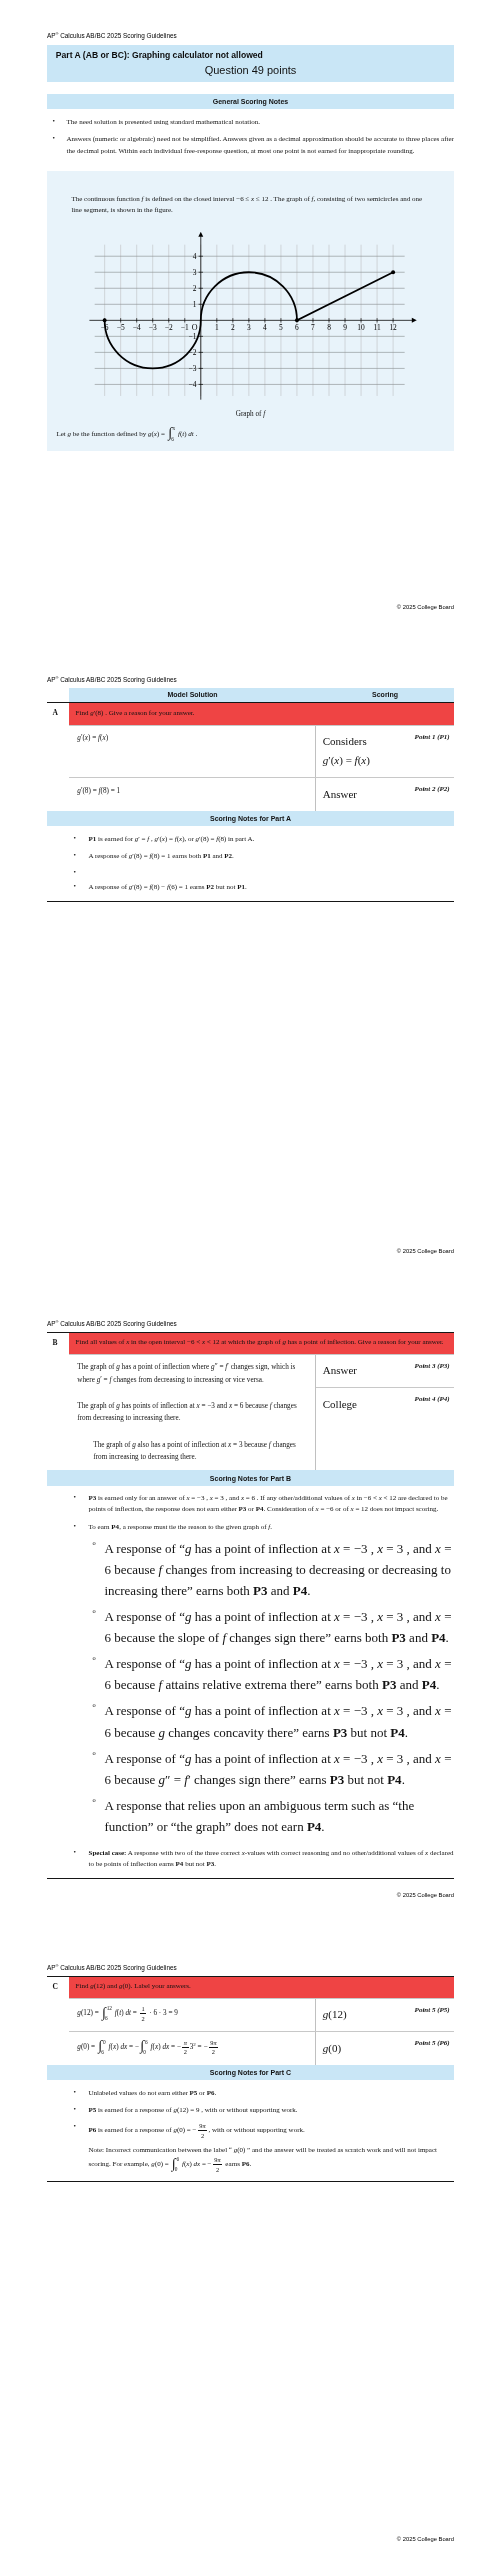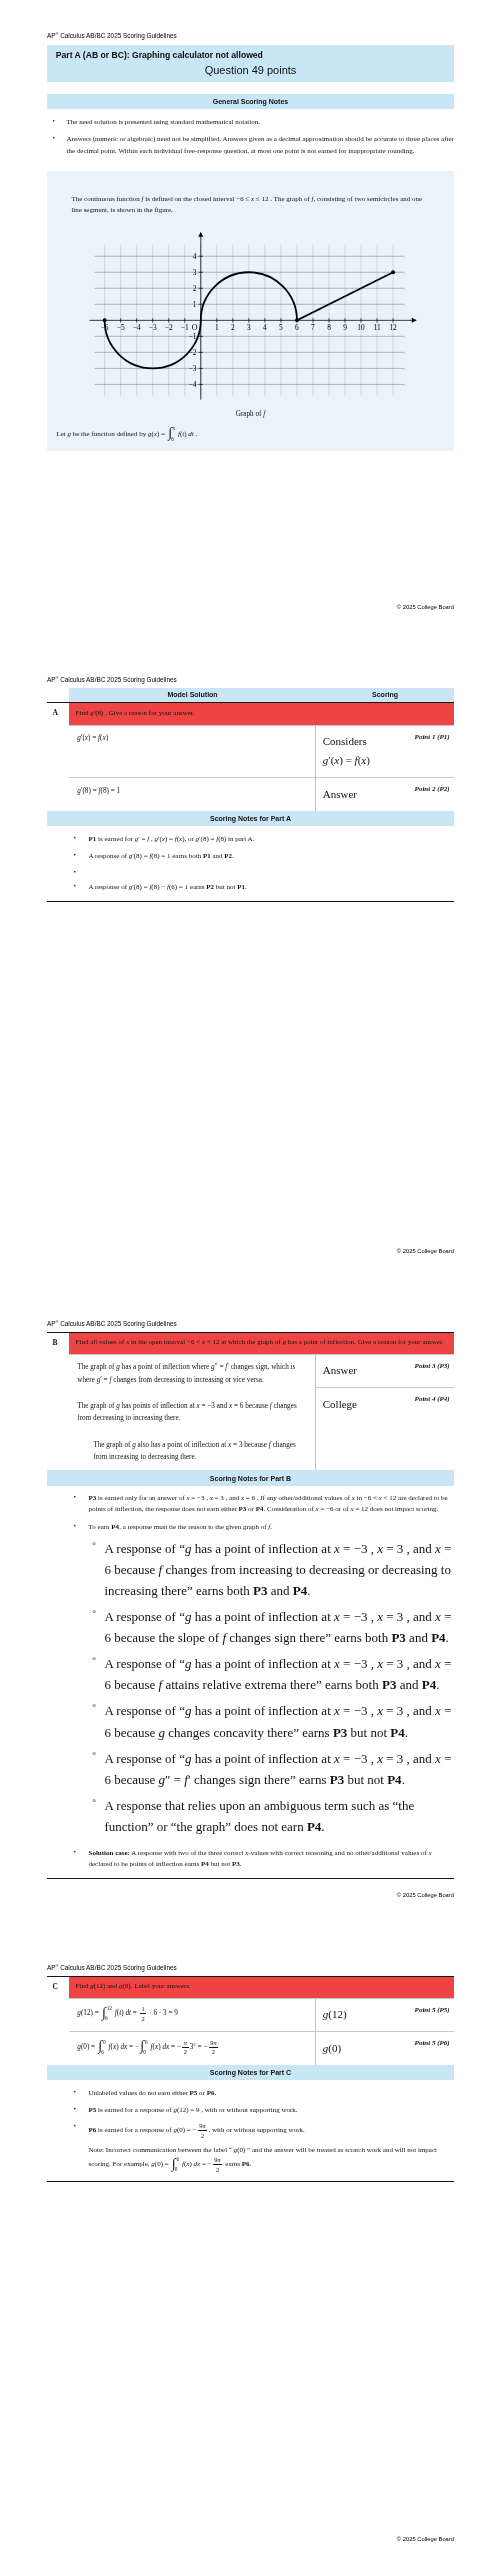--- a/index.html
+++ b/index.html
@@ -342,21 +342,21 @@
                   <div class="b-sub-text">A response of “<i>g</i> has a point of inflection at <i>x</i> = −3 , <i>x</i> = 3 , and <i>x</i> = 6 because <i>g</i>″ = <i>f</i>′ changes sign there” earns <b>P3</b> but not <b>P4</b>.</div>
                 </div>
                 <div class="b-sub">
                   <span class="b-sub-marker">o</span>
                   <div class="b-sub-text">A response that relies upon an ambiguous term such as “the function” or “the graph” does not earn <b>P4</b>.</div>
                 </div>
               </div></div>
           </div>
           <div class="b-item">
             <span class="b-marker">•</span>
-            <div class="b-text"><b>Solution case:</b> A response with two of the three correct <i>x</i>-values with correct reasoning and no other/additional values of <i>x</i> declared to be points of inflection earns <b>P4</b> but not <b>P3</b>.</div>
+            <div class="b-text"><b>Special case:</b> A response with two of the three correct <i>x</i>-values with correct reasoning and no other/additional values of <i>x</i> declared to be points of inflection earns <b>P4</b> but not <b>P3</b>.</div>
           </div>
         </div>
       <div class="thick"></div>
     </div>
 
     <div class="pg-footer">© 2025 College Board</div>
   </section>
 
   <section class="page">
     <div class="pg-header">AP<sup>®</sup> Calculus AB/BC 2025 Scoring Guidelines</div>

